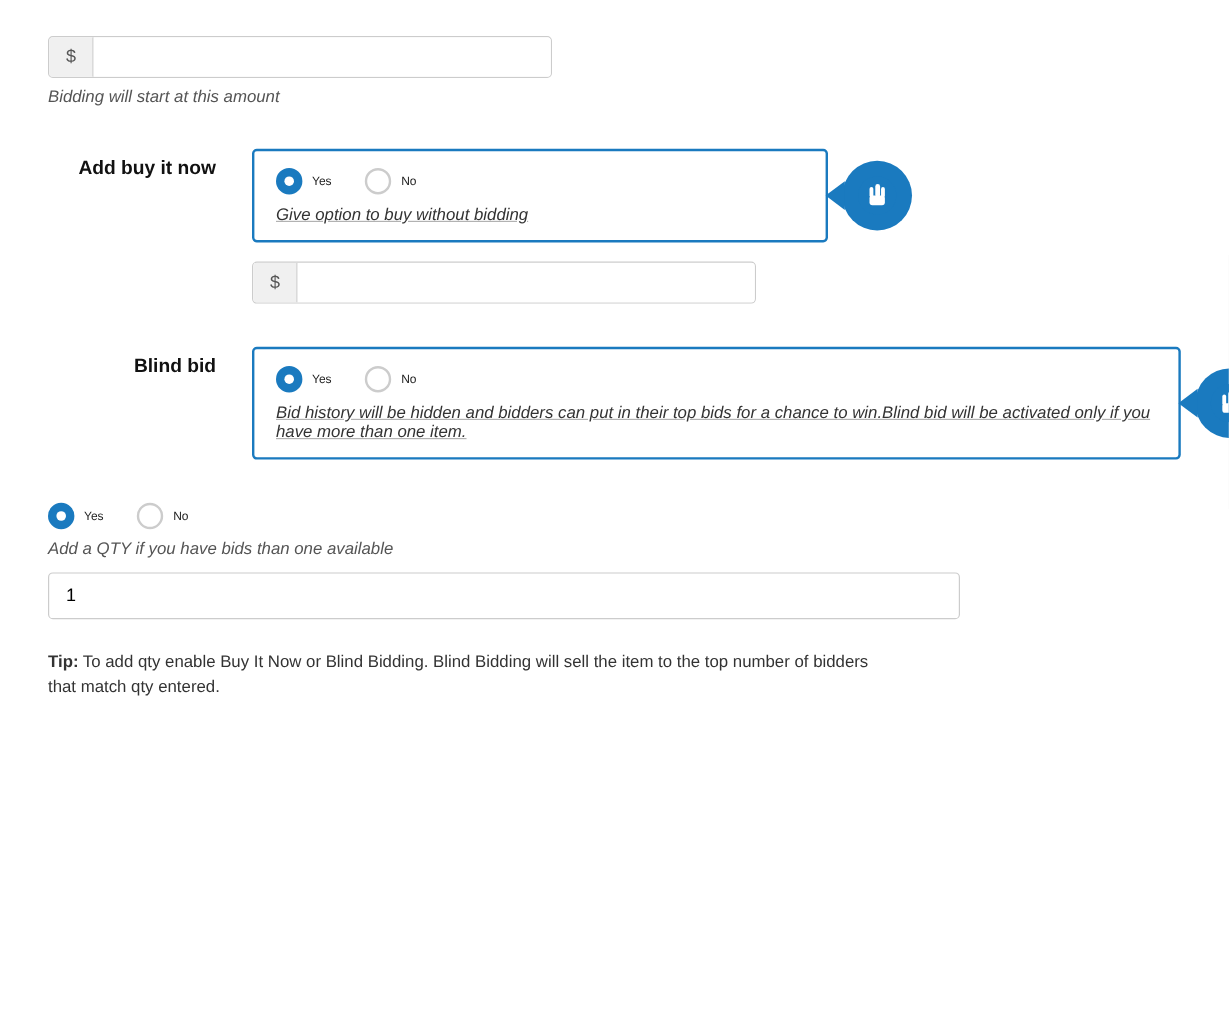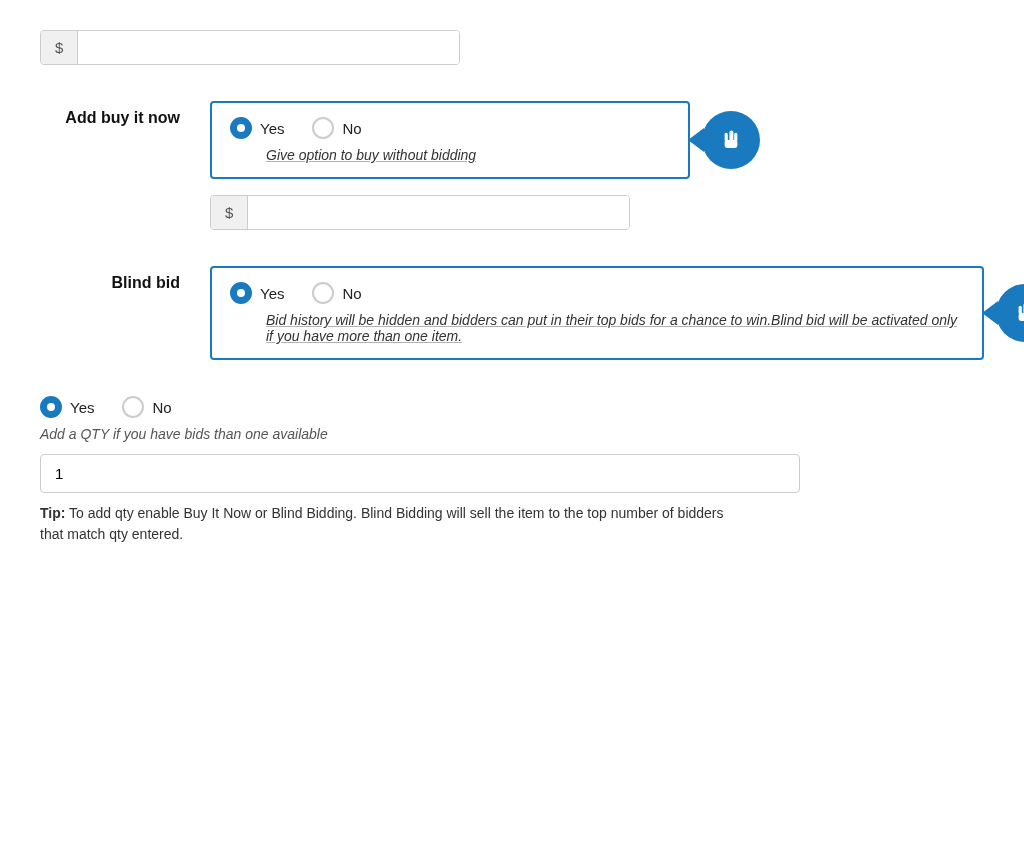--- a/index.html
+++ b/index.html
@@ -109,21 +109,21 @@
       background: #1a7abf;
     }
     .radio-circle.selected::after {
       content: '';
       width: 8px;
       height: 8px;
       border-radius: 50%;
       background: #fff;
     }
     .radio-label {
-      font-size: 15px;
+      font-size: 10px;
       color: #222;
     }
 
     
     .radio-plain {
       display: flex;
       align-items: center;
       gap: 28px;
       margin-bottom: 8px;
     }
@@ -185,37 +185,37 @@
     }
 
     
     .italic-desc {
       font-style: italic;
       color: #333;
       font-size: 14px;
       margin-top: 4px;
       text-decoration: underline;
       text-decoration-color: rgba(0,0,0,0.3);
-      margin-left: 36px;
     }
 
     
     .section-gap { margin-bottom: 36px; }
   </style>
 </head>
 <body>
 
 <div class="page-wrapper">
 
   <div class="form-row section-gap">
     <div class="form-content">
       <div class="dollar-input-wrap">
         <div class="dollar-sign">$</div>
         <input class="dollar-input" type="text" value="" style="">
       </div>
+      <div class="hint-text">Bidding will start at this amount</div>
     </div>
   </div>
 
   <div class="form-row section-gap">
     <div class="form-label">Add buy it now</div>
     <div class="form-content">
       <div class="radio-bordered-box" style="position:relative;">
         <div class="radio-row">
           <label class="radio-option">
             <div class="radio-circle selected"></div>
@@ -305,19 +305,19 @@
         <label class="radio-option">
           <div class="radio-circle"></div>
           <span class="radio-label">No</span>
         </label>
       </div>
       <div class="hint-text">Add a QTY if you have bids than one available</div>
 
       
       <input class="qty-input" type="text" value="1" style="">
 
-      <div class="tip-text" style="margin-top:10px;">
+      <div class="tip-text" style="margin-top:25px;">
         <strong>Tip:</strong><span> To add qty enable Buy It Now or Blind Bidding. Blind Bidding will sell the item to the top number of bidders that match qty entered.</span>
       </div>
     </div>
   </div>
 
 </div>
 
 </body></html>

